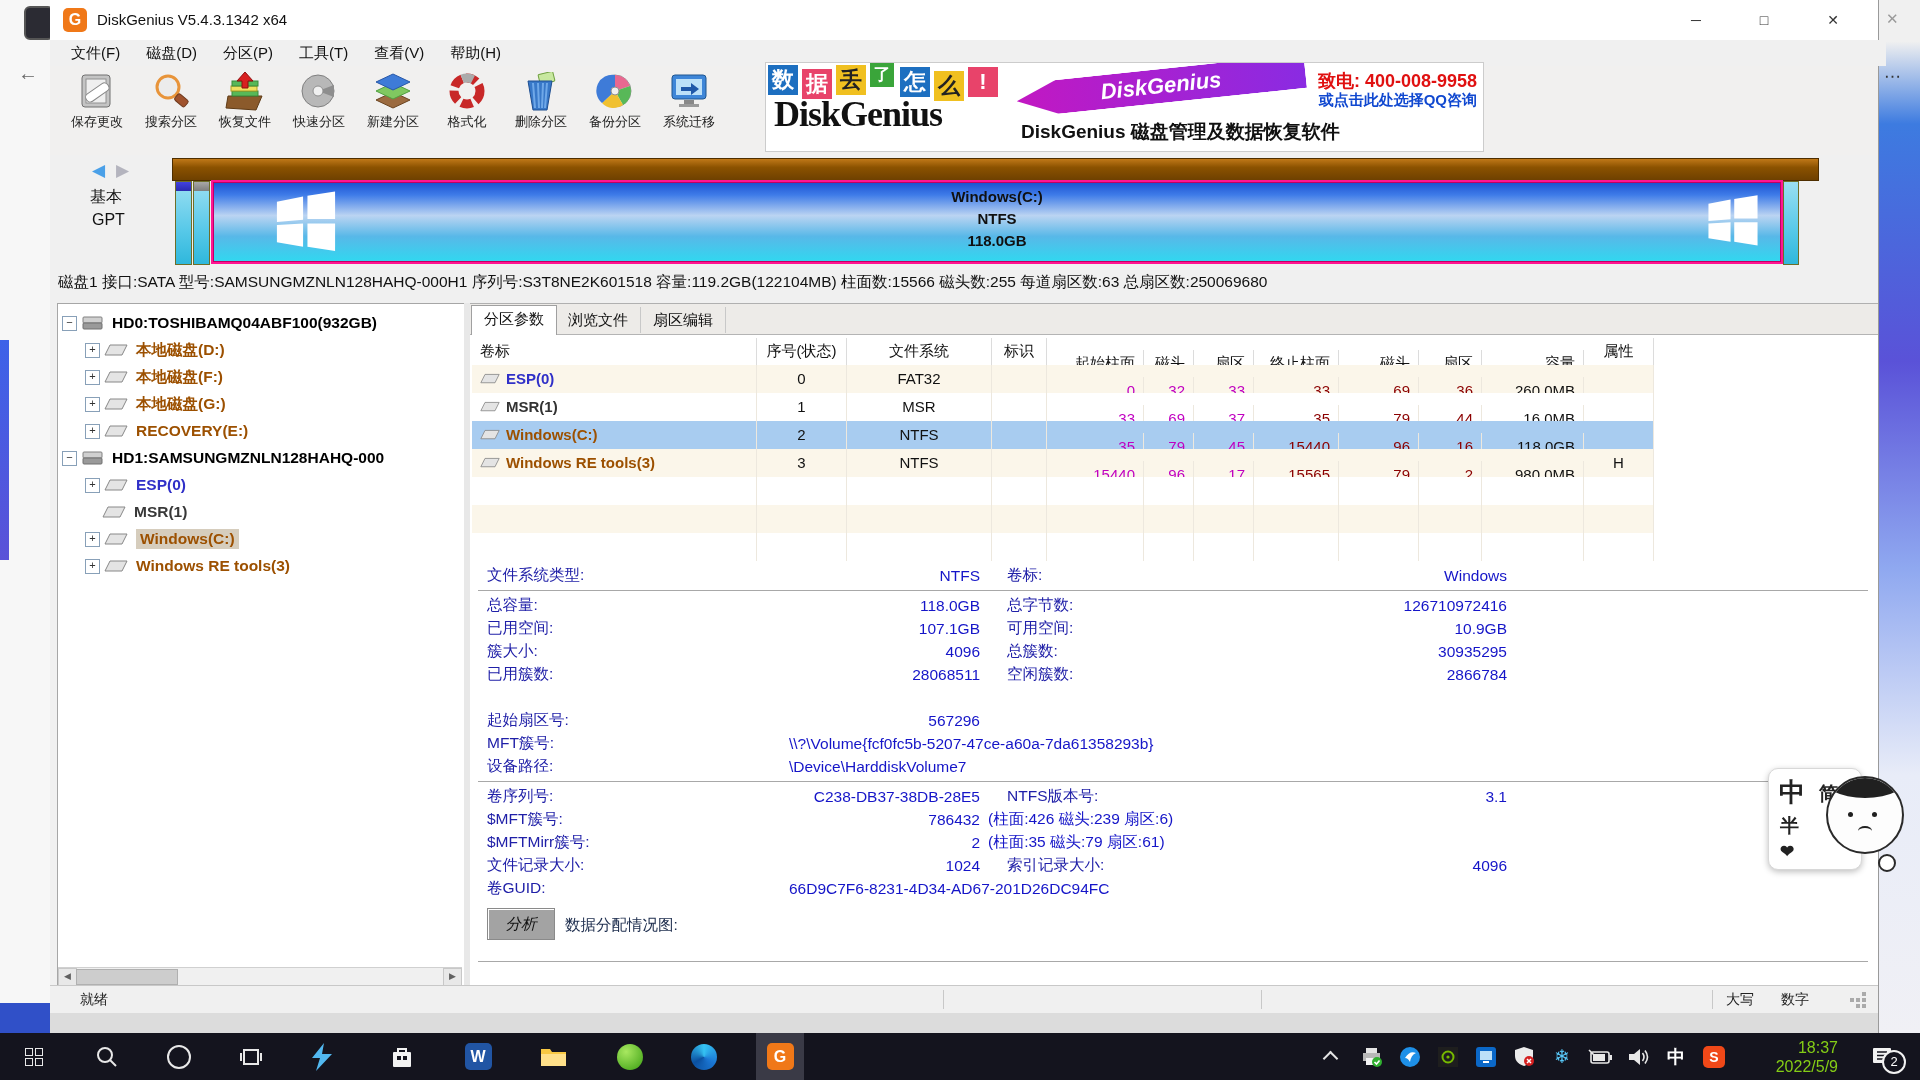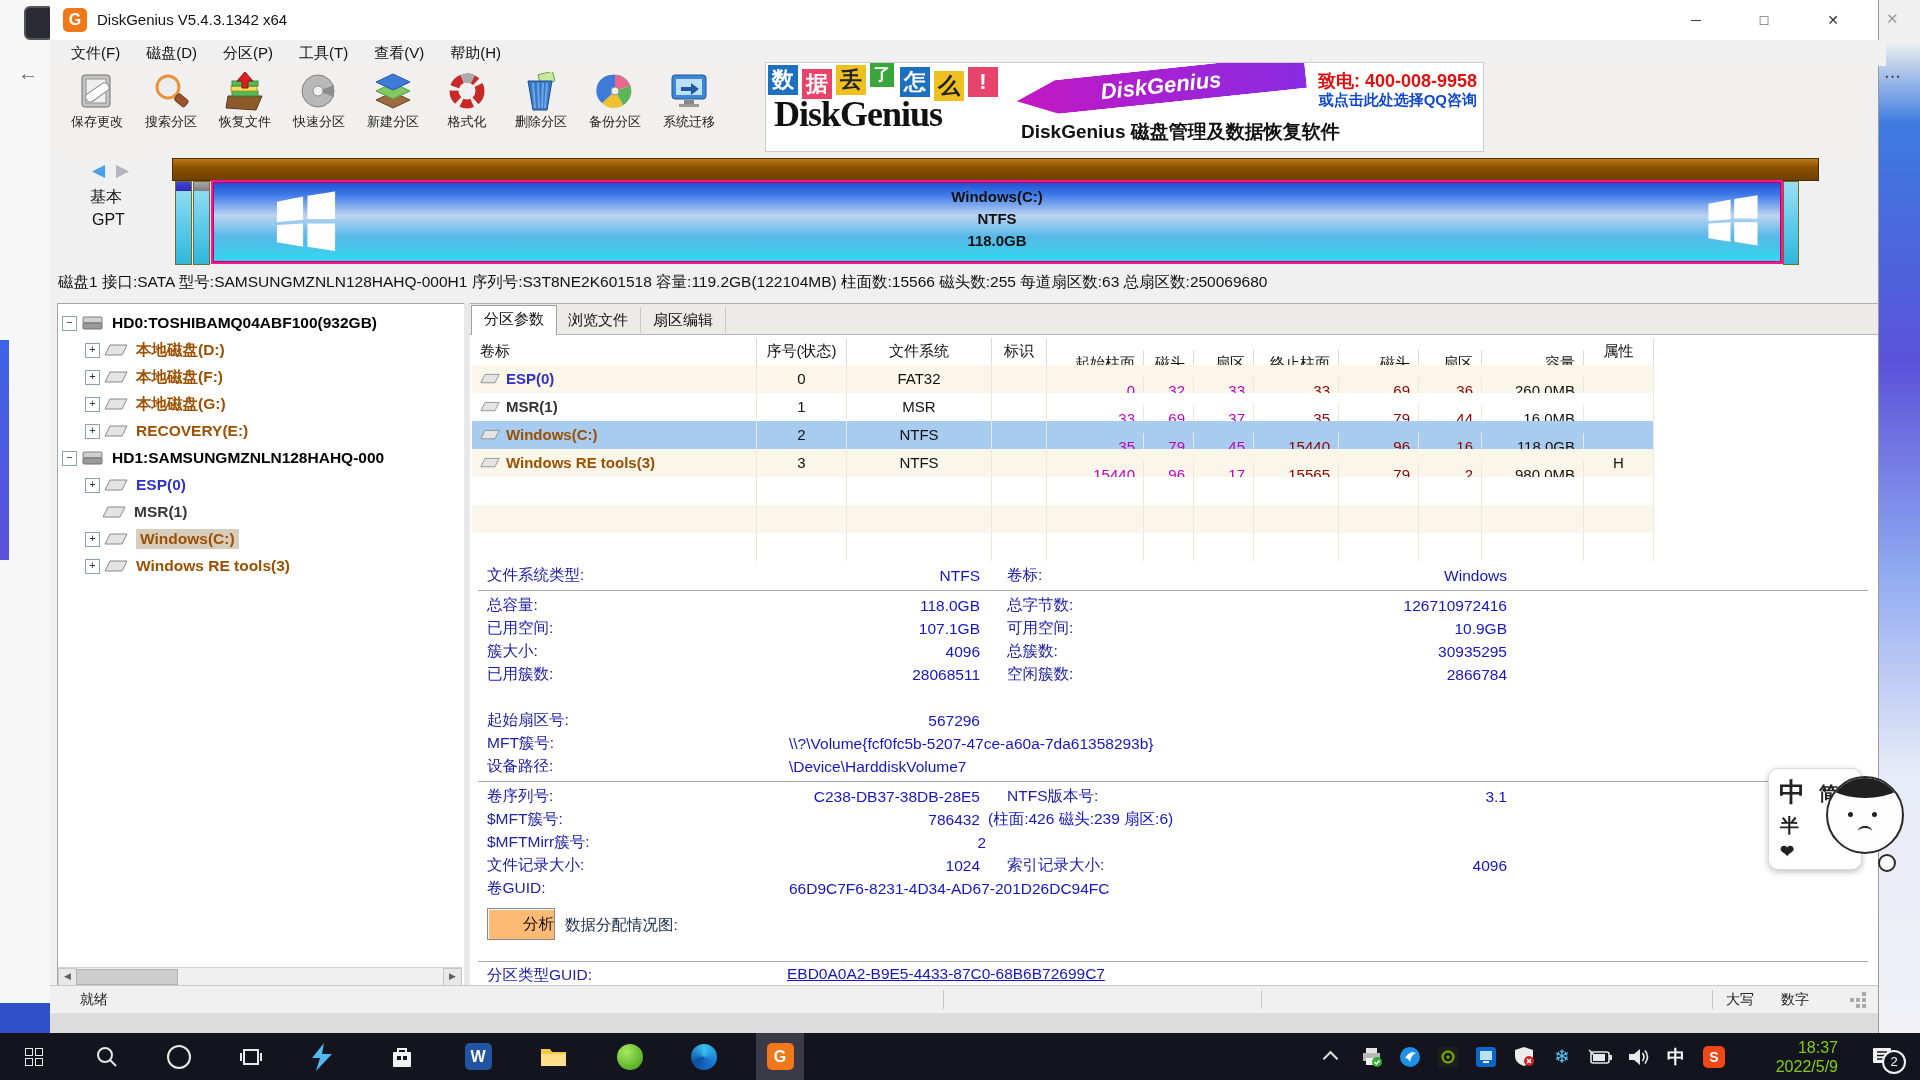--- a/index.html
+++ b/index.html
@@ -50,21 +50,21 @@
   .row-cream{background:#FBF6EA;} .row-white{background:#FFFFFF;} .row-sel{background:#A8CCF0;}
   .c-start{color:#C000C0;} .c-end{color:#8B0000;}
   .name-blue{color:#3030C8;font-weight:bold;} .name-gray{color:#333;font-weight:bold;} .name-brown{color:#9C5000;font-weight:bold;}
   .pt-ico{display:inline-block;vertical-align:-1px;margin-right:6px;}
   
   .drow{position:absolute;left:17px;display:grid;grid-template-columns:210px 283px 27px 210px 290px;height:23px;align-items:center;}
   .dl{font-size:15.5px;color:#2020A8;} .dv{font-size:15.5px;color:#1515C8;text-align:right;}
   .dlong{grid-column:2/6;font-size:15.5px;color:#1515C8;padding-left:92px;text-align:left;}
   .dextra{grid-column:3/6;font-size:15.5px;color:#1515C8;padding-left:8px;white-space:nowrap;}
   .dsep{position:absolute;left:8px;width:1390px;height:1px;background:#A8A8A8;}
-  .an-btn{position:absolute;width:66px;height:30px;background:#fdba74;border:1px solid #8A8A8A;box-shadow:1px 1px 0 #FFF inset;font-size:15.5px;color:#111;text-align:right;line-height:29px;}
+  .an-btn{position:absolute;width:66px;height:30px;background:#a3a3a3;border:1px solid #8A8A8A;box-shadow:1px 1px 0 #FFF inset;font-size:15.5px;color:#111;text-align:center;line-height:29px;font-style:italic;}
   
   .statusbar{background:#F0F0F0;border-top:1px solid #C8C8C8;font-size:14px;color:#222;}
   .st-sep{position:absolute;top:4px;width:1px;height:19px;background:#C8C8C8;}
   
   .taskbar{background:#14141E;}
   .tk-slot{position:absolute;top:0;width:44px;height:47px;display:flex;align-items:center;justify-content:center;}
   .tray-slot{position:absolute;top:0;width:34px;height:47px;display:flex;align-items:center;justify-content:center;}
   .clock{position:absolute;color:#84cc16;font-size:16px;text-align:right;line-height:19px;top:5px;}
   
   .wf{display:grid;grid-template-columns:8px 8px;grid-template-rows:8px 8px;gap:2px;}
@@ -517,44 +517,41 @@
           <span class="dv">C238-DB37-38DB-28E5</span>
           <span></span>
         <span class="dl">NTFS版本号:</span>
           <span class="dv">3.1</span>
       </div>
       <div class="drow" style="top:504px;">
         <span class="dl">$MFT簇号:</span>
           <span class="dv">786432</span>
         <span class="dextra">(柱面:426 磁头:239 扇区:6)</span>
       </div>
-      <div class="drow" style="top:527px;gap:6px;">
+      <div class="drow" style="top:527px;">
         <span class="dl">$MFTMirr簇号:</span>
           <span class="dv">2</span>
+        <span class="dextra">(柱面:35 磁头:79 扇区:61)</span>
       </div>
       <div class="drow" style="top:550px;">
         <span class="dl">文件记录大小:</span>
           <span class="dv">1024</span>
           <span></span>
         <span class="dl">索引记录大小:</span>
           <span class="dv">4096</span>
       </div>
       <div class="drow" style="top:573px;">
         <span class="dl">卷GUID:</span>
           <span class="dlong">66D9C7F6-8231-4D34-AD67-201D26DC94FC</span>
       </div>
 
       <div class="an-btn" style="left:17px;top:604px;">分析</div>
       <div class="abs" style="left:95px;top:611px;font-size:15.5px;color:#203050;">数据分配情况图:</div>
 
       <div class="dsep" style="top:657px;"></div>
-      <div class="abs" style="left:17px;top:661px;width:1380px;height:21px;overflow:hidden;">
-        <span style="font-size:15.5px;color:#2020A8;">分区类型GUID:</span>
-        <span style="font-size:15.5px;color:#1515C8;position:absolute;left:300px;text-decoration:underline;">EBD0A0A2-B9E5-4433-87C0-68B6B72699C7</span>
-      </div>
     </div>
 
     <div class="abs" style="left:414px;top:303px;width:6px;height:682px;background:#E8E8E8;"></div>
 
     <div class="abs statusbar" style="left:0;top:985px;width:1828px;height:28px;">
       <span class="abs" style="left:8px;top:5px;margin-left:22px;">就绪</span>
       <span class="st-sep" style="left:893px;"></span>
       <span class="st-sep" style="left:1211px;"></span>
       <span class="st-sep" style="left:1662px;"></span>
       <span class="abs" style="left:1676px;top:5px;">大写</span>

